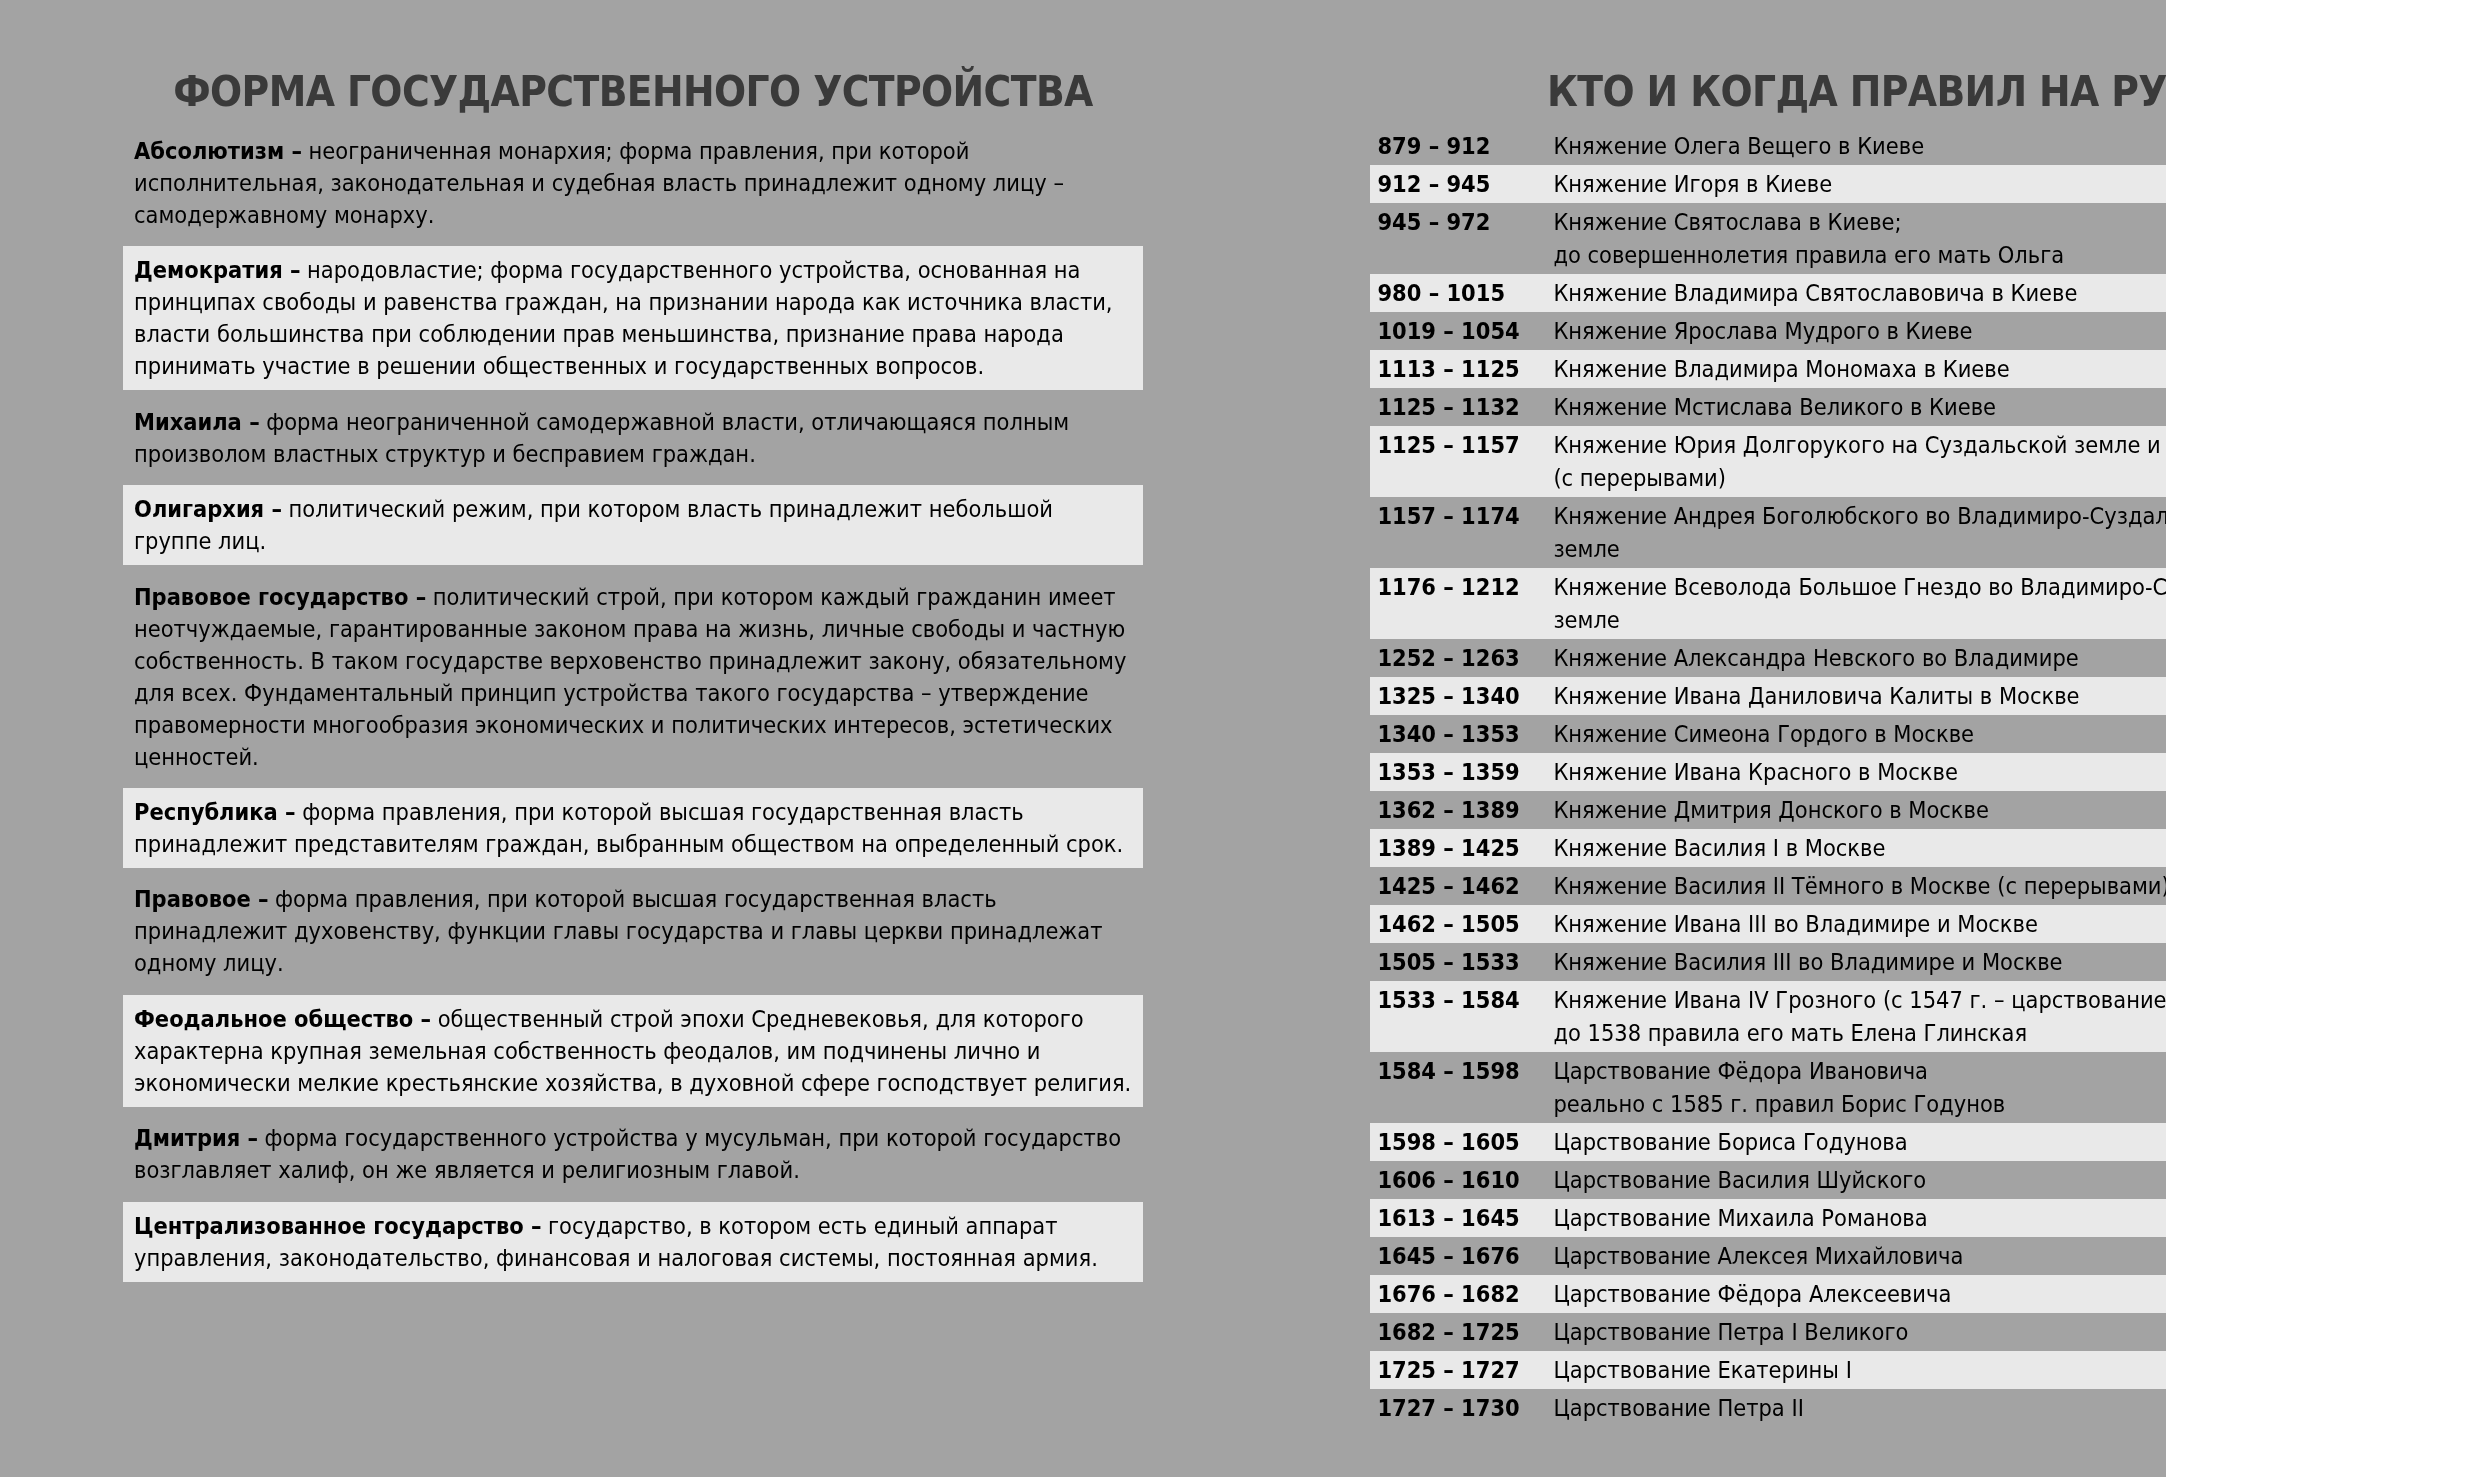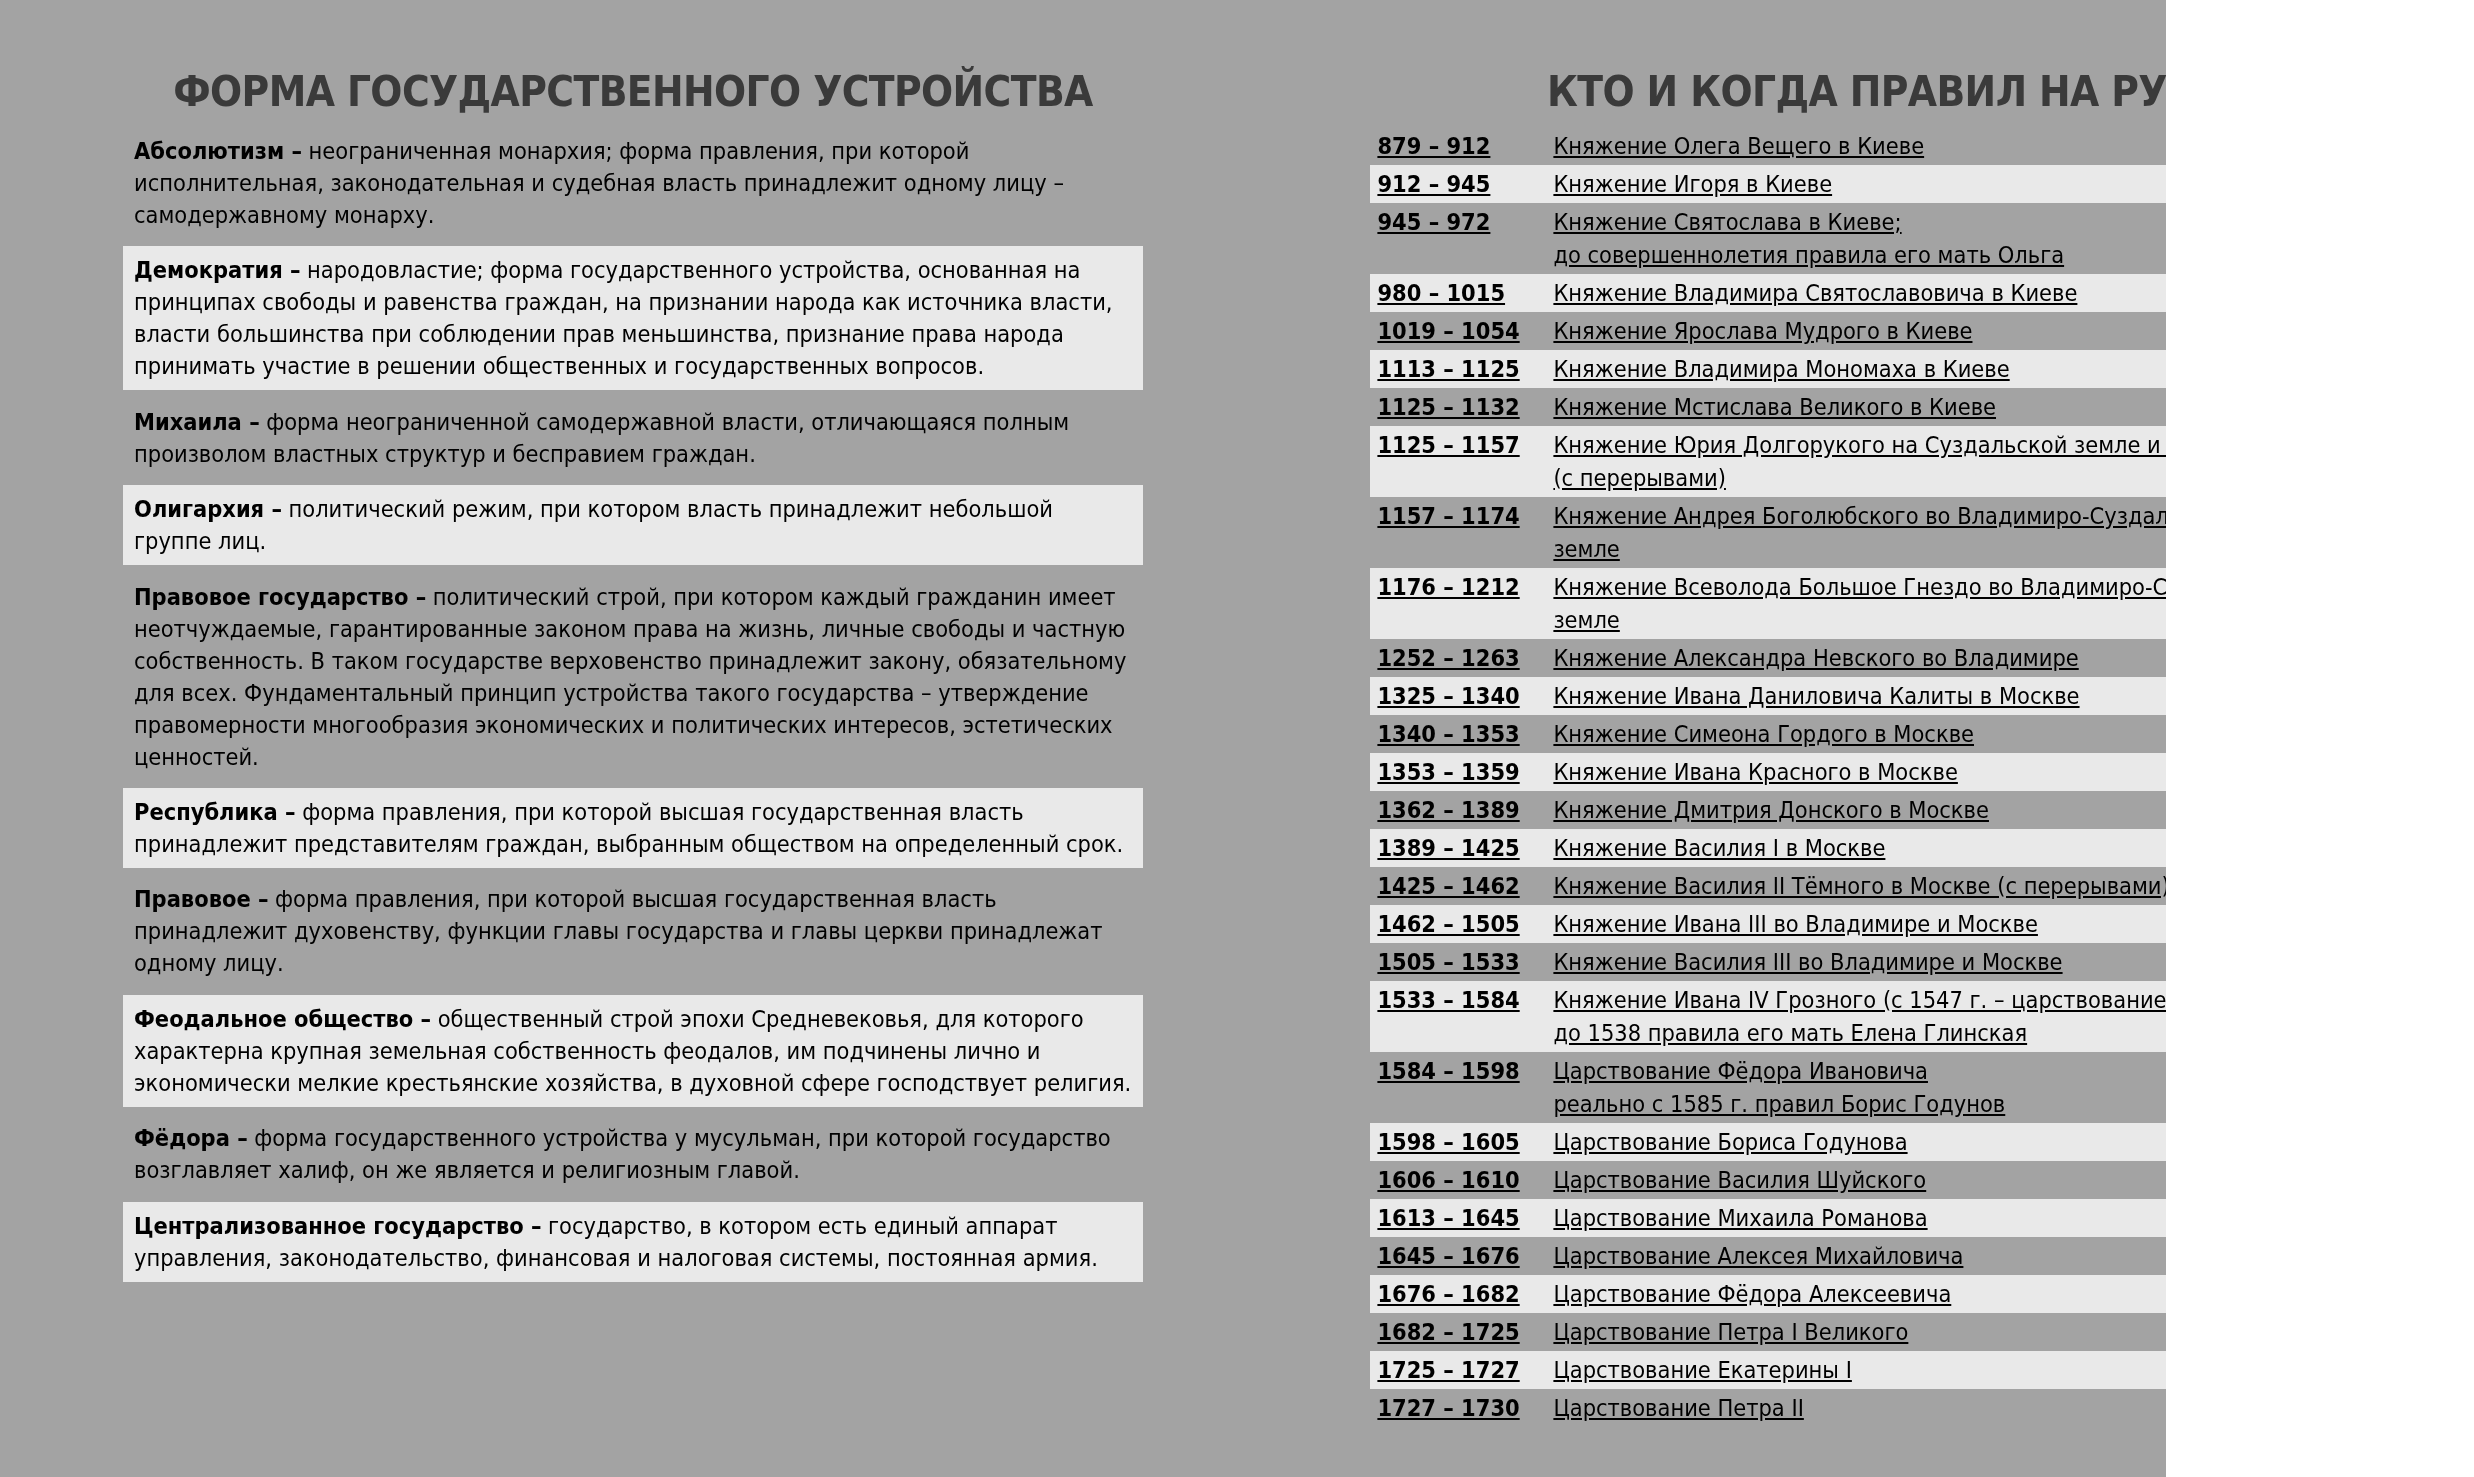--- a/index.html
+++ b/index.html
@@ -28,21 +28,21 @@
   .defs{width:100%;}
   .def-block{
     font-size:23.4px;
     line-height:32px;
     padding:8px 11px;
     margin-bottom:7.4px;
   }
   .defs .def-block:nth-child(even){background:var(--shaded-row,#e9e9e9);}
   .term{font-weight:bold;margin-right:0.28em;margin-top:32px;}
   
-  .rows{width:100%;text-decoration:underline;}
+  .rows{width:100%;}
   .t-row{
     display:flex;
     align-items:flex-start;
     font-size:23.4px;
     line-height:33px;
     padding:2.5px 7.4px;
   }
   .rows .t-row:nth-child(even){background:var(--shaded-row,#e9e9e9);}
   .years{flex:0 0 176px;font-weight:bold;}
   .event{flex:1;white-space:pre-line;}
@@ -64,21 +64,21 @@
   <div class="def-block"><span class="term">Олигархия –</span><span class="def-text">политический режим, при котором власть принадлежит небольшой группе лиц.</span></div>
 
   <div class="def-block"><span class="term">Правовое государство –</span><span class="def-text">политический строй, при котором каждый гражданин имеет неотчуждаемые, гарантированные законом права на жизнь, личные свободы и частную собственность. В таком государстве верховенство принадлежит закону, обязательному для всех. Фундаментальный принцип устройства такого государства – утверждение правомерности многообразия экономических и политических интересов, эстетических ценностей.</span></div>
 
   <div class="def-block"><span class="term">Республика –</span><span class="def-text">форма правления, при которой высшая государственная власть принадлежит представителям граждан, выбранным обществом на определенный срок.</span></div>
 
   <div class="def-block"><span class="term">Правовое –</span><span class="def-text">форма правления, при которой высшая государственная власть принадлежит духовенству, функции главы государства и главы церкви принадлежат одному лицу.</span></div>
 
   <div class="def-block"><span class="term">Феодальное общество –</span><span class="def-text">общественный строй эпохи Средневековья, для которого характерна крупная земельная собственность феодалов, им подчинены лично и экономически мелкие крестьянские хозяйства, в духовной сфере господствует религия.</span></div>
 
-  <div class="def-block"><span class="term">Фёдора –</span><span class="def-text">форма государственного устройства у мусульман, при которой государство возглавляет халиф, он же является и религиозным главой.</span></div>
+  <div class="def-block"><span class="term">Дмитрия –</span><span class="def-text">форма государственного устройства у мусульман, при которой государство возглавляет халиф, он же является и религиозным главой.</span></div>
 
   <div class="def-block"><span class="term">Централизованное государство –</span><span class="def-text">государство, в котором есть единый аппарат управления, законодательство, финансовая и налоговая системы, постоянная армия.</span></div>
 </div>
   </section>
 
   <section class="panel panel-right">
     <h1 class="panel-title">КТО И КОГДА ПРАВИЛ НА РУСИ</h1>
     <div class="rows">
   <div class="t-row">
     <div class="years">879 – 912</div>

